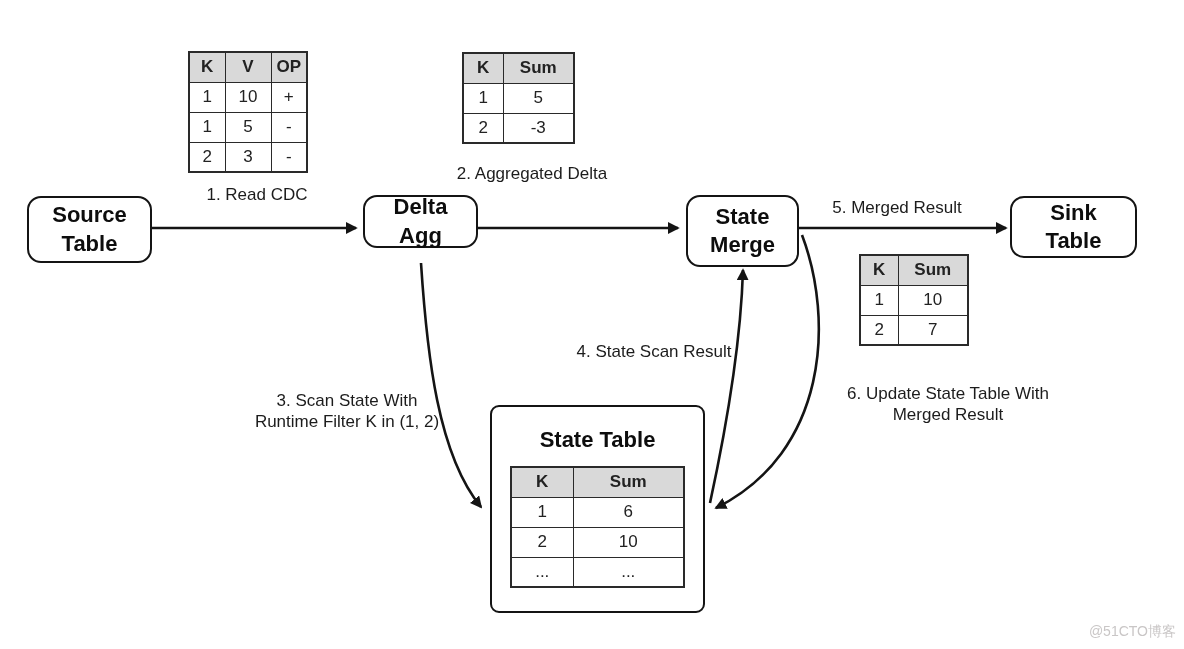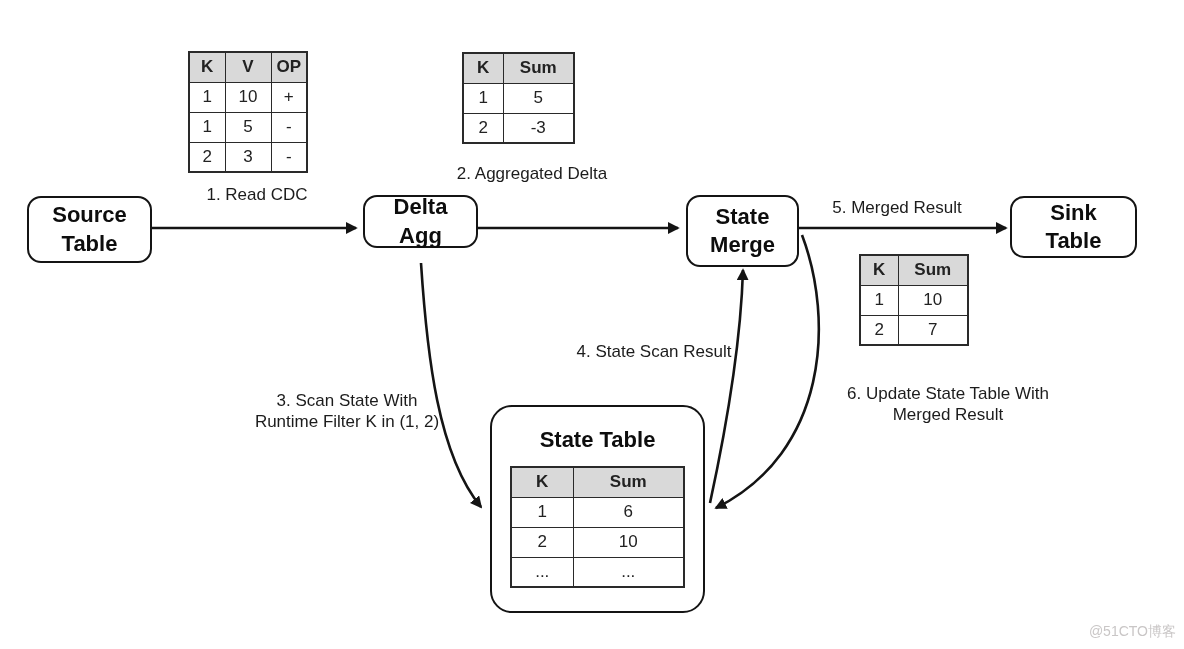--- a/index.html
+++ b/index.html
@@ -36,21 +36,21 @@
   }
   .node-source { left: 27px;   top: 196px; width: 125px; height: 67px; }
   .node-delta  { left: 363px;  top: 195px; width: 115px; height: 53px; }
   .node-merge  { left: 686px;  top: 195px; width: 113px; height: 72px; }
   .node-sink   { left: 1010px; top: 196px; width: 127px; height: 62px; }
   .statebox {
     position: absolute;
     left: 490px; top: 405px;
     width: 215px; height: 208px;
     border: 2.5px solid #141414;
-    border-radius: 22px;
+    border-radius: 9px;
     background: #ffffff;
     box-sizing: border-box;
   }
   .statebox-title {
     position: absolute;
     left: 0; right: 0; top: 20px;
     text-align: center;
     font-weight: bold;
     font-size: 22px;
     color: #0d0d0d;

